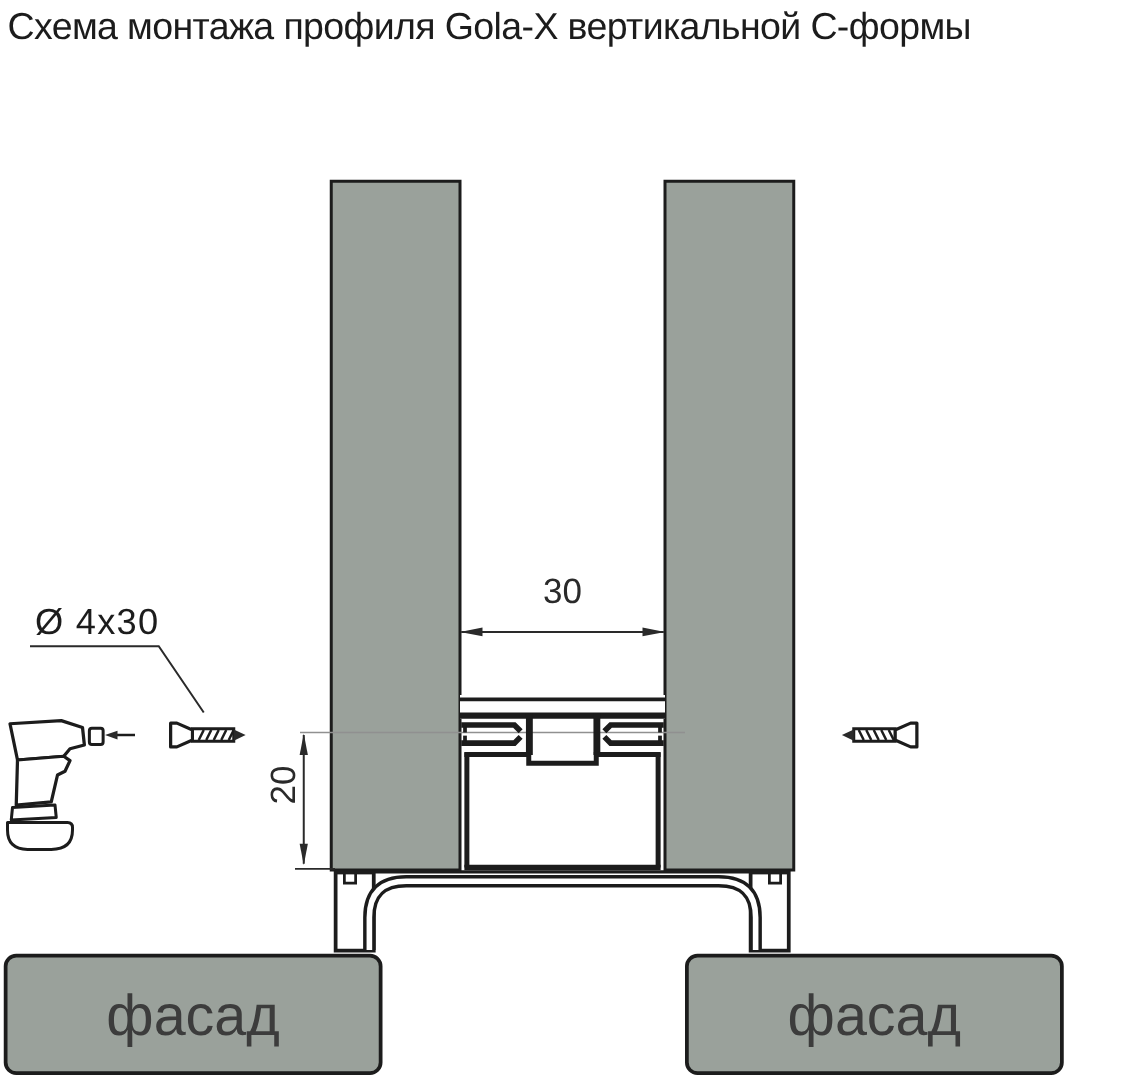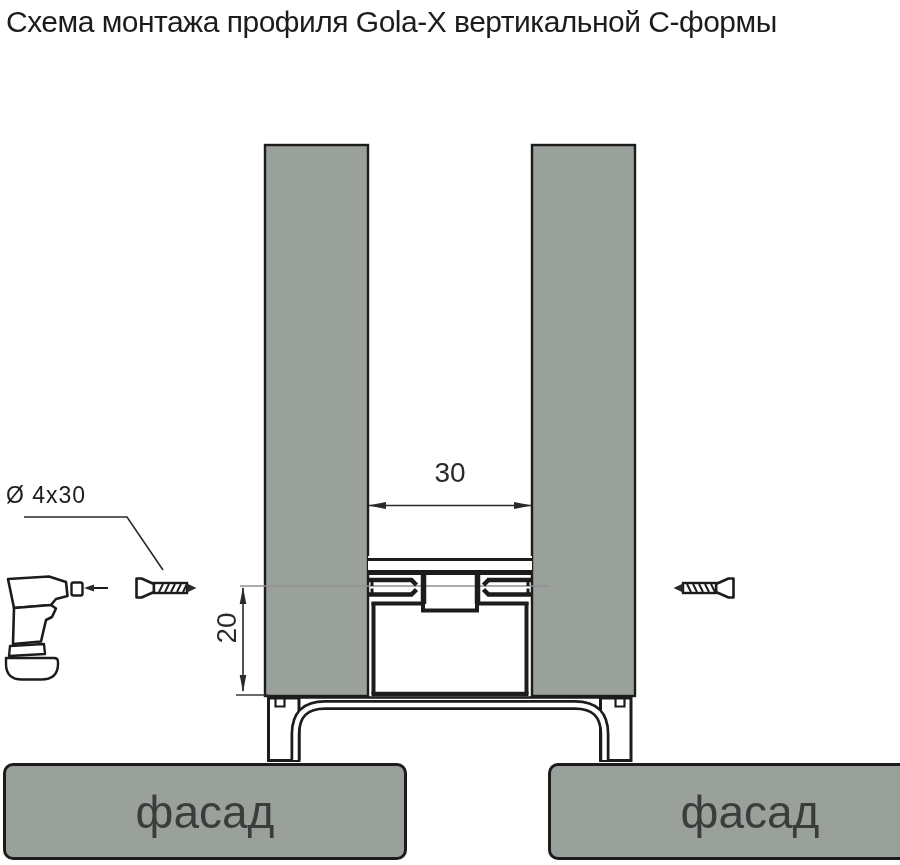--- a/index.html
+++ b/index.html
@@ -10,28 +10,28 @@
   body{
     width:900px;height:865px;background:var(--bg);position:relative;
     font-family:"Liberation Sans","DejaVu Sans",sans-serif;overflow:hidden;
   }
   .abs{position:absolute;}
   .title{
     left:6px;top:5px;width:890px;font-size:30px;line-height:1.1;
     color:var(--outline);white-space:nowrap;letter-spacing:-0.5px;
   }
   .dim-text{font-size:28px;color:var(--dim-line);}
-  .screw-label{left:6px;top:482px;font-size:23px;color:var(--outline);letter-spacing:1px;}
+  .screw-label{left:28px;top:482px;font-size:29px;color:var(--outline);letter-spacing:1px;}
   .dim-30{left:390px;top:457px;width:120px;text-align:center;}
   .dim-20{
     left:196px;top:613px;width:60px;height:30px;text-align:center;
     transform:rotate(-90deg);transform-origin:center;
   }
   .facade-box{
-    width:404px;height:97px;top:763px;background:var(--panel);
+    width:303px;height:97px;top:763px;background:var(--panel);
     border:3px solid var(--outline);border-radius:10px;
     display:flex;align-items:center;justify-content:center;
   }
   .facade-box.left{left:3px;}
   .facade-box.right{left:548px;}
   .facade-label{font-size:46px;color:var(--facade-text);}
   svg{position:absolute;left:0;top:0;}
   .panel{fill:var(--panel);stroke:var(--outline);stroke-width:2.4;}
   .ol{stroke:var(--outline);fill:none;}
   .fw{fill:#ffffff;}

